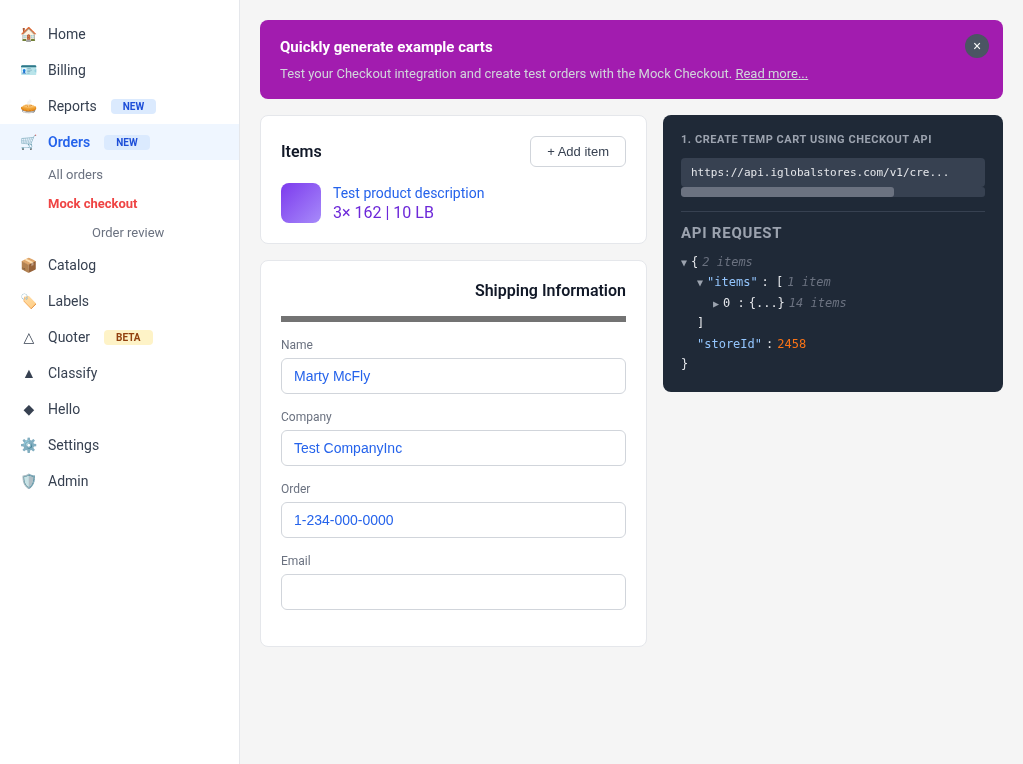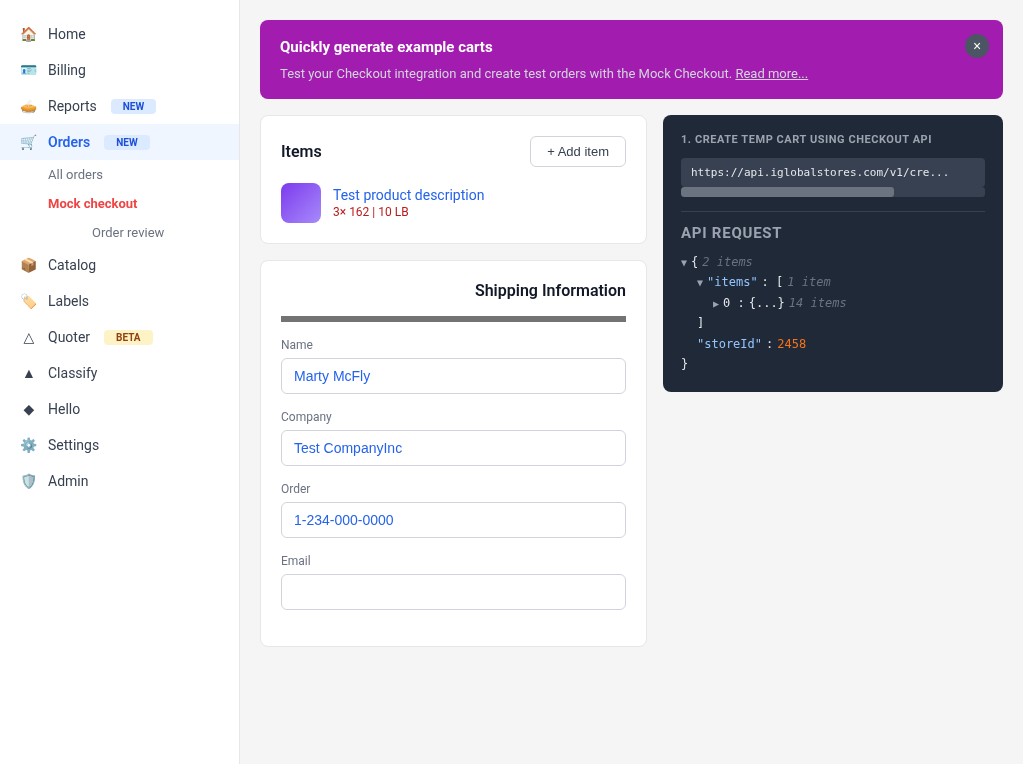--- a/index.html
+++ b/index.html
@@ -150,21 +150,21 @@
       gap: 12px;
     }
     .product-thumb {
       width: 40px;
       height: 40px;
       border-radius: 8px;
       background: linear-gradient(135deg, #7c3aed, #a78bfa);
       flex-shrink: 0;
     }
     .product-name { font-size: 14px; color: #2563eb; }
-    .product-meta { font-size: 12px; color: #b91c1c; margin-top: 2px; }
+    .product-meta { font-size: 16px; color: #6d28d9; margin-top: 2px; }
 
     
     .shipping-title { font-size: 16px; font-weight: 600; color: #111827; margin-bottom: 16px; padding-bottom: 16px; border-bottom: 6px solid #737373; text-align: right; }
     .field-group { margin-bottom: 16px; }
     .field-label { font-size: 12px; color: #6b7280; margin-bottom: 6px; }
     .field-input {
       width: 100%;
       padding: 9px 12px;
       border: 1px solid #d1d5db;
       border-radius: 6px;

